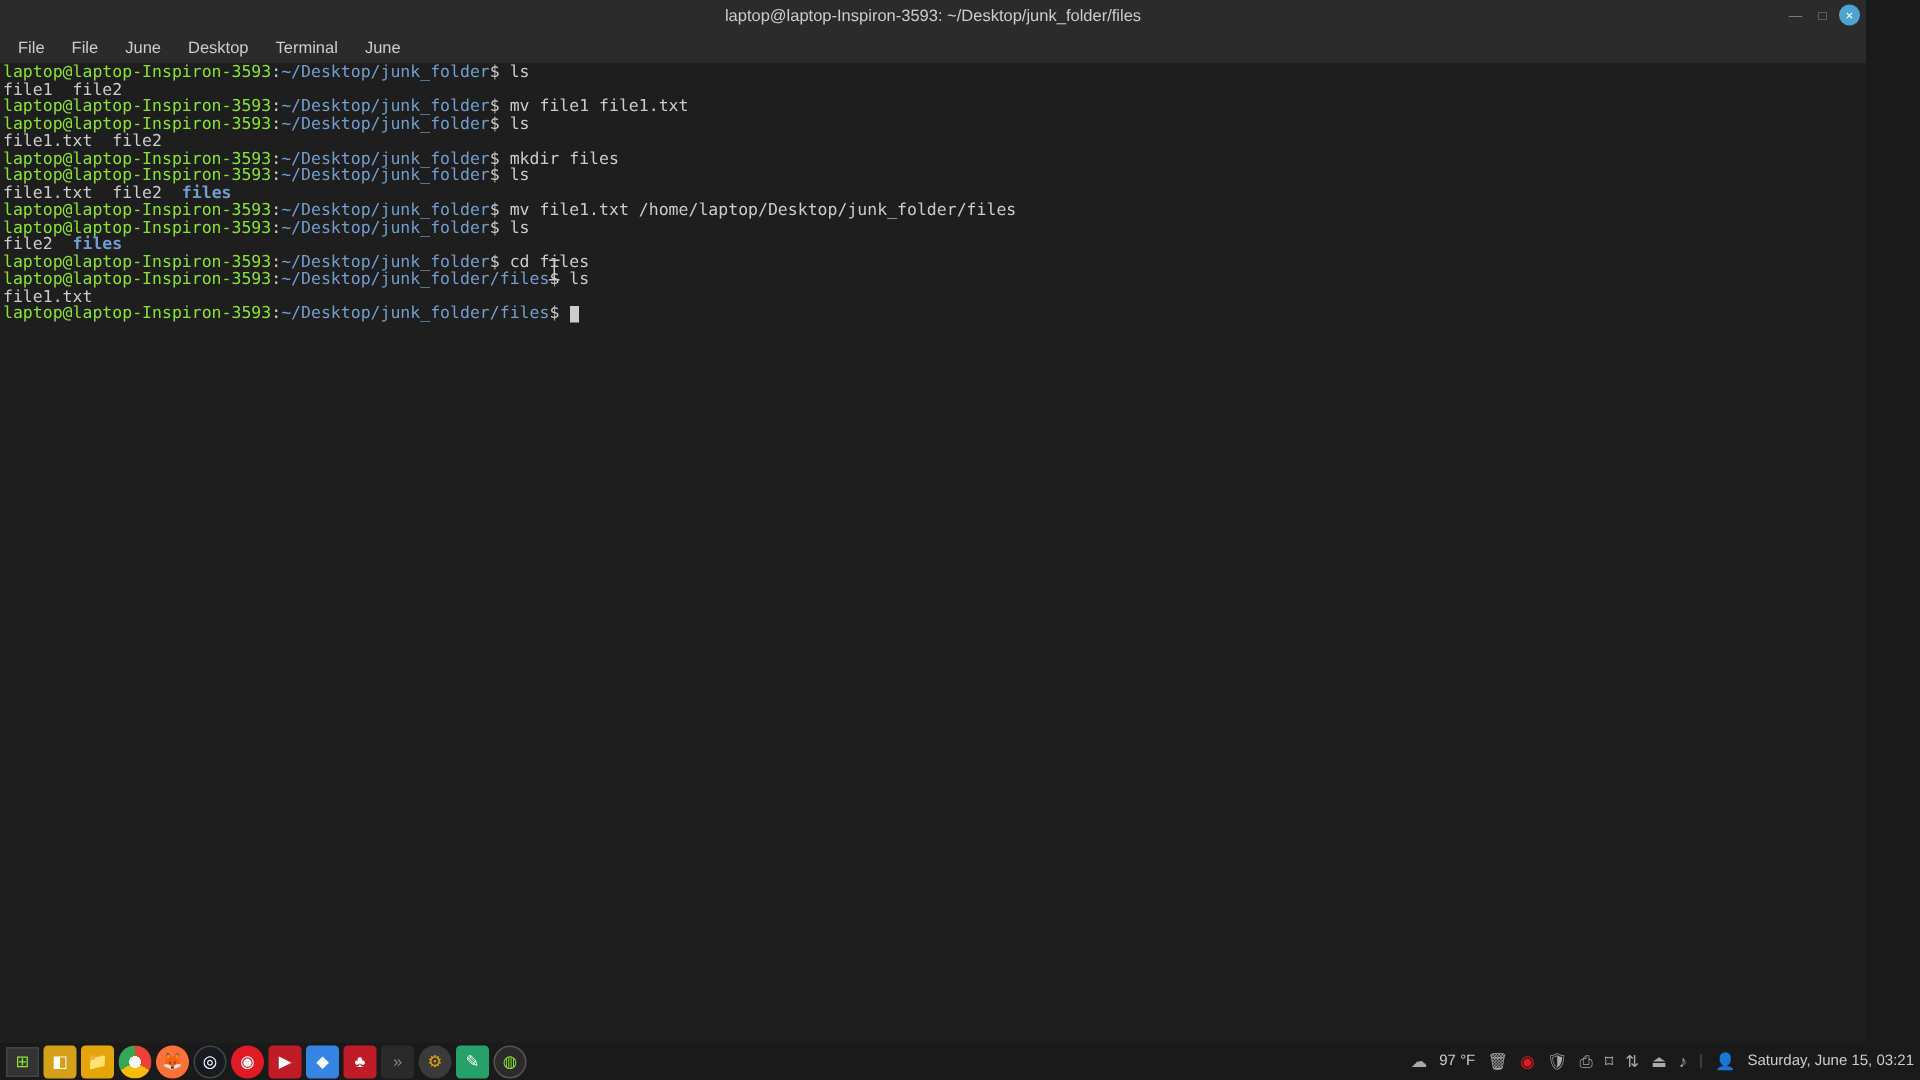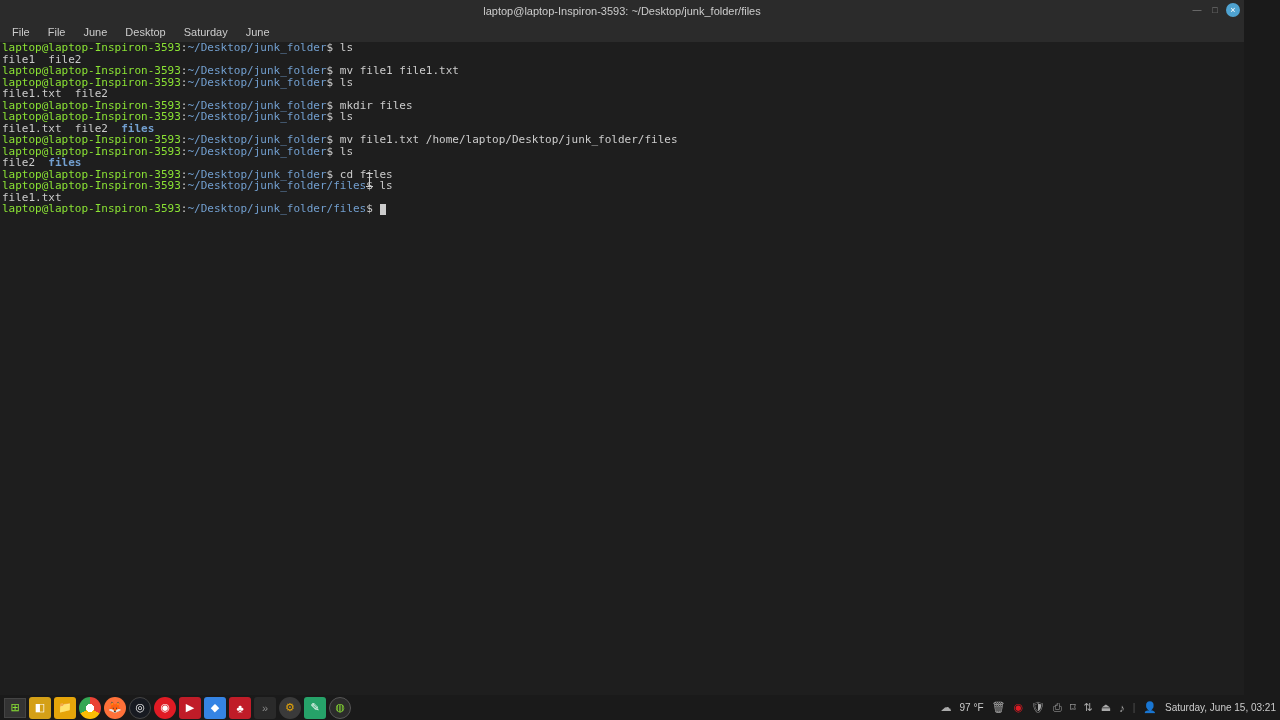--- a/index.html
+++ b/index.html
@@ -66,21 +66,21 @@
       <div class="tb-btn tb-max">□</div>
       <div class="tb-btn tb-close">×</div>
     </div>
   </div>
 
   <div class="menubar">
     <span class="menu-item">File</span>
     <span class="menu-item">File</span>
     <span class="menu-item">June</span>
     <span class="menu-item">Desktop</span>
-    <span class="menu-item">Saturday</span>
+    <span class="menu-item">Terminal</span>
     <span class="menu-item">June</span>
   </div>
 
   <div class="terminal-area" id="terminal"><div><span class="prompt-user">laptop@laptop-Inspiron-3593</span><span class="prompt-colon">:</span><span class="prompt-path">~/Desktop/junk_folder</span><span class="prompt-dollar">$ </span><span class="cmd">ls</span></div><div><span class="output">file1  file2</span></div><div><span class="prompt-user">laptop@laptop-Inspiron-3593</span><span class="prompt-colon">:</span><span class="prompt-path">~/Desktop/junk_folder</span><span class="prompt-dollar">$ </span><span class="cmd">mv file1 file1.txt</span></div><div><span class="prompt-user">laptop@laptop-Inspiron-3593</span><span class="prompt-colon">:</span><span class="prompt-path">~/Desktop/junk_folder</span><span class="prompt-dollar">$ </span><span class="cmd">ls</span></div><div><span class="output">file1.txt  file2</span></div><div><span class="prompt-user">laptop@laptop-Inspiron-3593</span><span class="prompt-colon">:</span><span class="prompt-path">~/Desktop/junk_folder</span><span class="prompt-dollar">$ </span><span class="cmd">mkdir files</span></div><div><span class="prompt-user">laptop@laptop-Inspiron-3593</span><span class="prompt-colon">:</span><span class="prompt-path">~/Desktop/junk_folder</span><span class="prompt-dollar">$ </span><span class="cmd">ls</span></div><div><span class="output">file1.txt  file2  </span><span class="dir">files</span></div><div><span class="prompt-user">laptop@laptop-Inspiron-3593</span><span class="prompt-colon">:</span><span class="prompt-path">~/Desktop/junk_folder</span><span class="prompt-dollar">$ </span><span class="cmd">mv file1.txt /home/laptop/Desktop/junk_folder/files</span></div><div><span class="prompt-user">laptop@laptop-Inspiron-3593</span><span class="prompt-colon">:</span><span class="prompt-path">~/Desktop/junk_folder</span><span class="prompt-dollar">$ </span><span class="cmd">ls</span></div><div><span class="output">file2  </span><span class="dir">files</span></div><div><span class="prompt-user">laptop@laptop-Inspiron-3593</span><span class="prompt-colon">:</span><span class="prompt-path">~/Desktop/junk_folder</span><span class="prompt-dollar">$ </span><span class="cmd">cd files</span></div><div><span class="prompt-user">laptop@laptop-Inspiron-3593</span><span class="prompt-colon">:</span><span class="prompt-path">~/Desktop/junk_folder/files</span><span class="prompt-dollar">$ </span><span class="cmd">ls</span></div><div><span class="output">file1.txt</span></div><div><span class="prompt-user">laptop@laptop-Inspiron-3593</span><span class="prompt-colon">:</span><span class="prompt-path">~/Desktop/junk_folder/files</span><span class="prompt-dollar">$ </span><span class="cmd"></span><span class="cursor-block"></span></div><div class="ibeam-cursor" style="left: 366px; top: 131px;"><div class="ibeam-bar"></div></div></div>
 </div>
 
 <div class="taskbar">
   <div class="taskbar-left">
     <div class="tb-launcher">⊞</div>
     <div class="tb-icon ic-files">◧</div>

